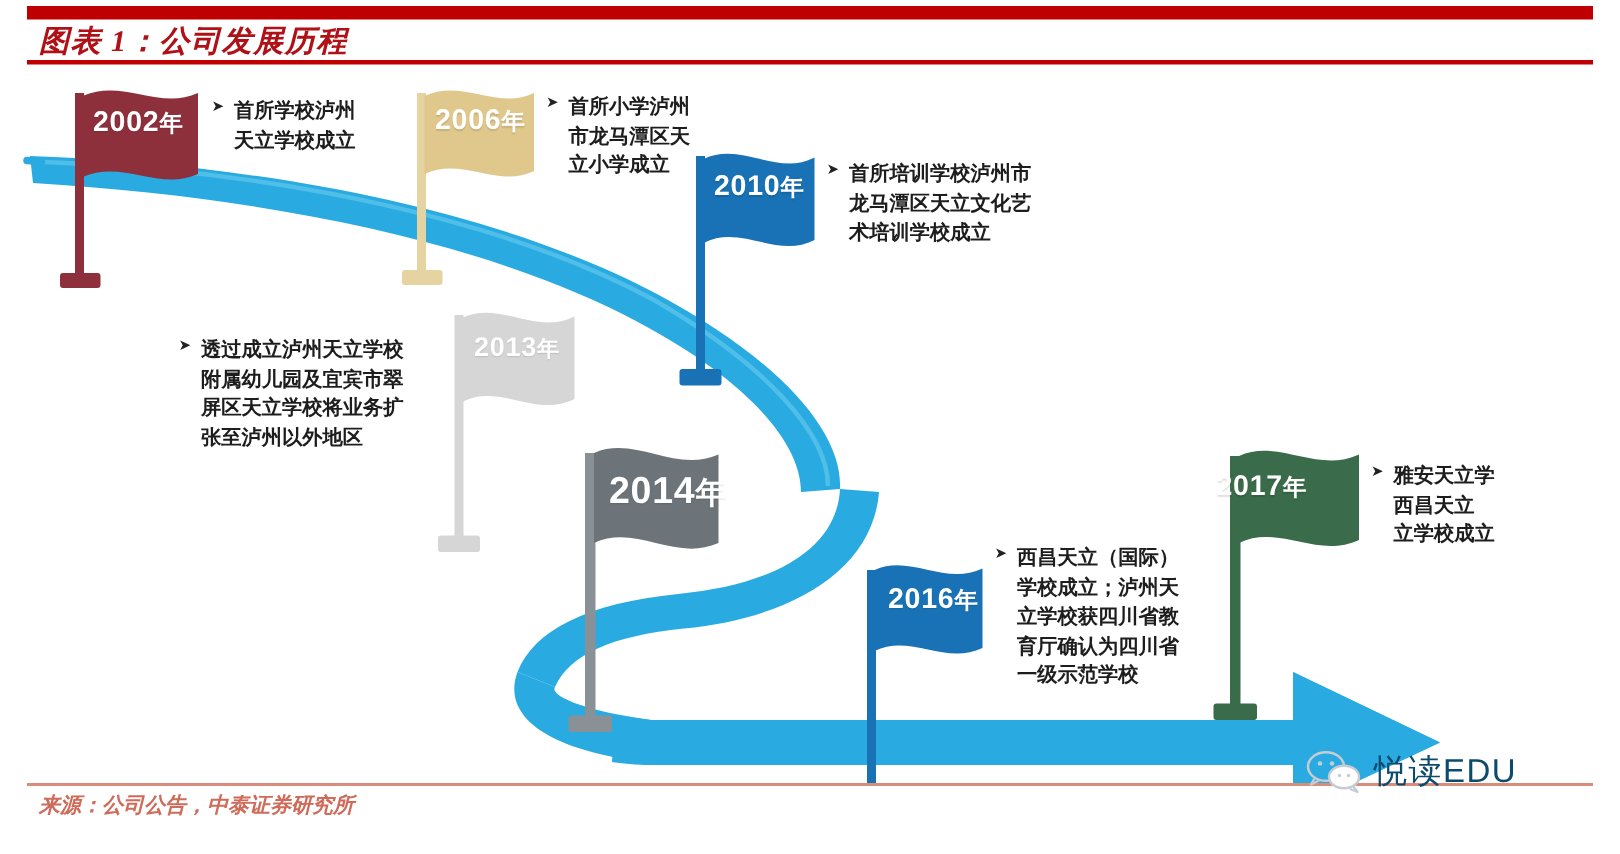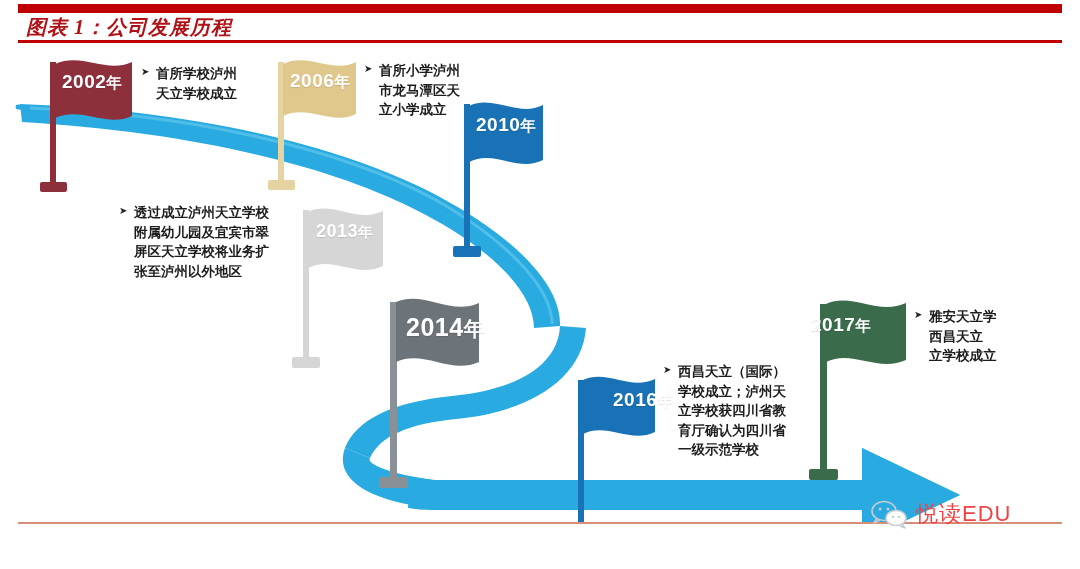--- a/index.html
+++ b/index.html
@@ -54,32 +54,32 @@
     font-family:"Liberation Serif","DejaVu Serif",serif;
     font-size:13.5px;line-height:1.45;
     color:#1d1d1d;font-weight:bold;
     white-space:pre-line;
   }
   .callout.right{padding-left:15px;}
   .callout.right:before{
     content:"\27A4";position:absolute;left:0;top:1px;
     font-size:10px;color:#222;font-weight:normal;
   }
-  .callout.left{padding-left:15px;}
+  .callout.left{padding-left:15px;margin-top:20px;}
   .callout.left:before{
     content:"\27A4";position:absolute;left:0;top:1px;
     font-size:10px;color:#222;font-weight:normal;
   }
 
   
   .wm{position:absolute;right:10px;bottom:4px;width:200px;height:66px;}
   .wm-row{display:flex;align-items:center;gap:6px;}
   .wm-txt{
     font-family:"Liberation Sans","DejaVu Sans",sans-serif;
-    color:#ef4444;font-size:22px;letter-spacing:1px;white-space:nowrap;
+    color:#0c4a6e;font-size:22px;letter-spacing:1px;white-space:nowrap;
   }
   .wm-txt2{
     font-family:"Liberation Sans","DejaVu Sans",sans-serif;
     color:#B9BFC6;font-size:20px;letter-spacing:1px;white-space:nowrap;
     margin-top:2px;text-align:right;
   }
 </style>
 </head>
 <body>
 
@@ -185,55 +185,59 @@
     </div>
 
     <div class="yr" style="left:316px;top:177px;font-size:18px;">
       <span>2013</span><span class="suf">年</span>
     </div>
 
     <div class="yr" style="left:406px;top:269px;font-size:25px;">
       <span>2014</span><span class="suf">年</span>
     </div>
 
-    <div class="yr" style="left:592px;top:345px;font-size:19px;margin-left:21px;">
+    <div class="yr" style="left:592px;top:345px;font-size:19px;">
       <span>2016</span><span class="suf">年</span>
     </div>
 
     <div class="yr" style="left:811px;top:270px;font-size:19px;">
       <span>2017</span><span class="suf">年</span>
     </div>
 
     <div class="callout right" style="left:364px;top:17px;width:140px;">首所小学泸州
 市龙马潭区天
 立小学成立</div>
 
     <div class="callout right" style="left:141px;top:20px;width:135px;">首所学校泸州
 天立学校成立</div>
 
+    <div class="callout right" style="left:551px;top:62px;width:160px;">首所培训学校泸州市
+龙马潭区天立文化艺
+术培训学校成立</div>
 
     <div class="callout left" style="left:119px;top:159px;width:166px;">透过成立泸州天立学校
 附属幼儿园及宜宾市翠
 屏区天立学校将业务扩
 张至泸州以外地区</div>
 
 
     <div class="callout right" style="left:663px;top:318px;width:140px;">西昌天立（国际）
 学校成立；泸州天
 立学校获四川省教
 育厅确认为四川省
 一级示范学校</div>
 
     <div class="callout right" style="left:914px;top:263px;width:118px;">雅安天立学
 西昌天立
 立学校成立</div>
 
   </div>
 
   <div class="foot-rule"></div>
+  <div class="source">来源：公司公告，中泰证券研究所</div>
 
   <div class="wm">
     <div class="wm-row">
       <svg width="40" height="30" viewBox="0 0 40 30">
         <ellipse cx="14" cy="12" rx="12" ry="9.5" fill="none" stroke="#C6CCD2" stroke-width="1.6"></ellipse>
         <path d="M7 19 L4 24 L10 21" fill="none" stroke="#C6CCD2" stroke-width="1.6" stroke-linejoin="round"></path>
         <circle cx="10" cy="10" r="1.5" fill="#C6CCD2"></circle>
         <circle cx="18" cy="10" r="1.5" fill="#C6CCD2"></circle>
         <ellipse cx="26" cy="19" rx="10" ry="7.5" fill="#FFFFFF" stroke="#C6CCD2" stroke-width="1.6"></ellipse>
         <path d="M32 25 L35 29 L30 27" fill="none" stroke="#C6CCD2" stroke-width="1.6" stroke-linejoin="round"></path>

